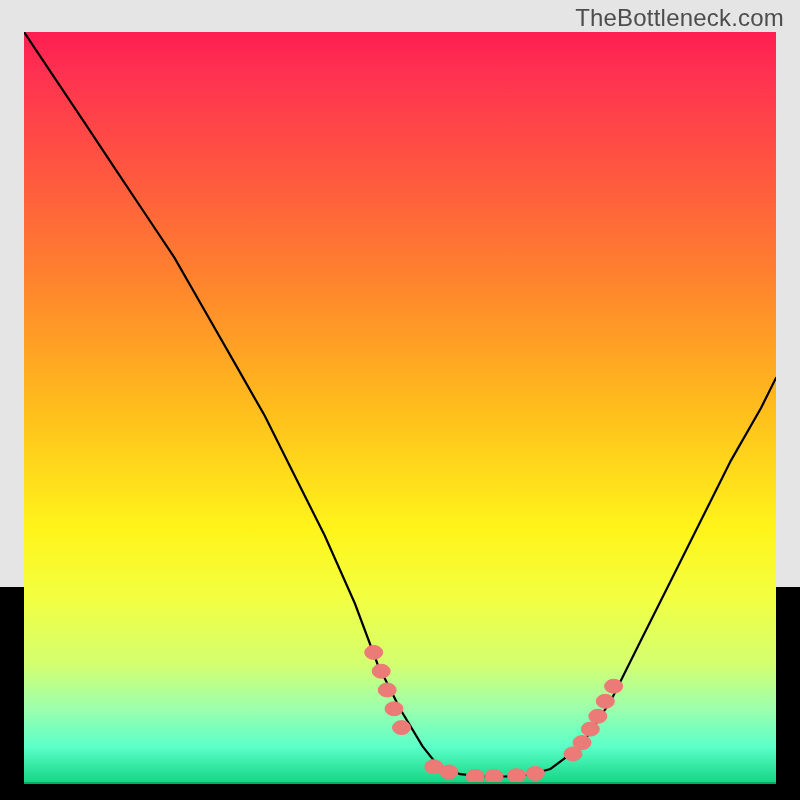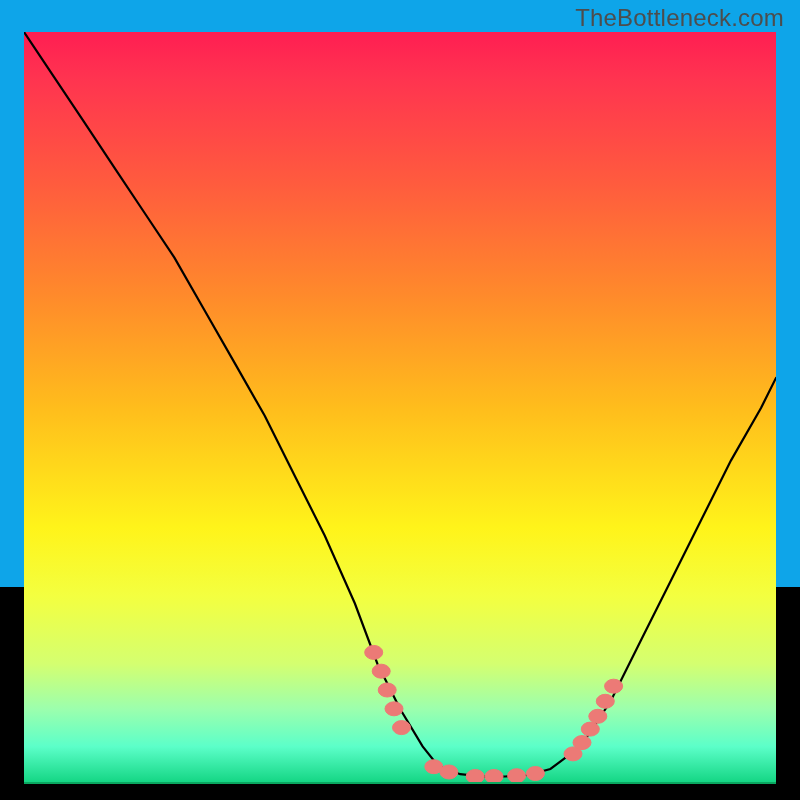--- a/index.html
+++ b/index.html
@@ -11,21 +11,21 @@
     overflow: hidden;
     font-family: Arial, Helvetica, sans-serif;
   }
   .frame {
     position: absolute;
     left: 0;
     top: 0;
     width: 800px;
     height: 587px;
     box-sizing: border-box;
-    background: #0ea5e9;
+    background: #e5e5e5;
   }
   .attribution {
     position: absolute;
     top: 4px;
     right: 16px;
     color: #4d4d4d;
     font-size: 24px;
     font-weight: 400;
     letter-spacing: 0.2px;
     z-index: 10;

